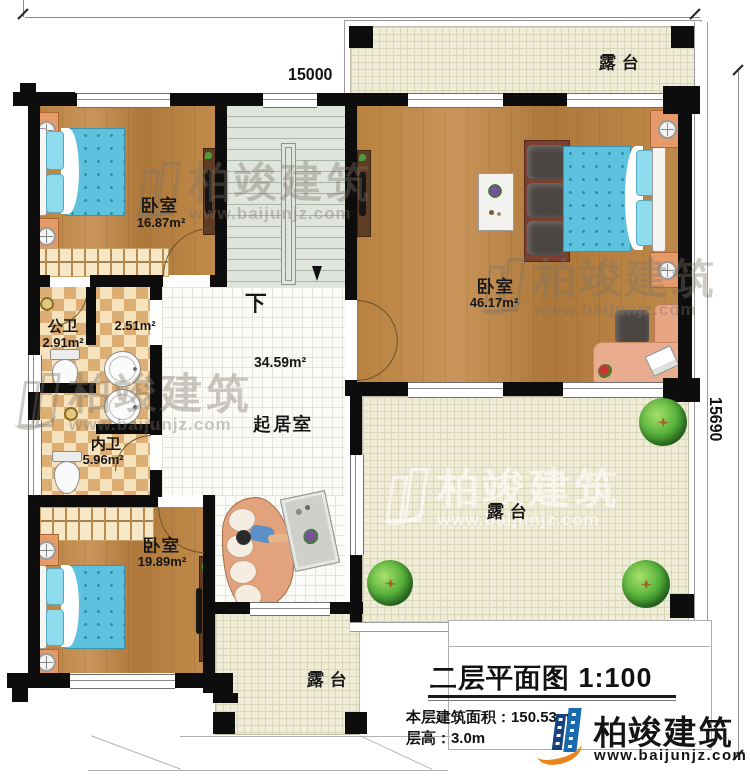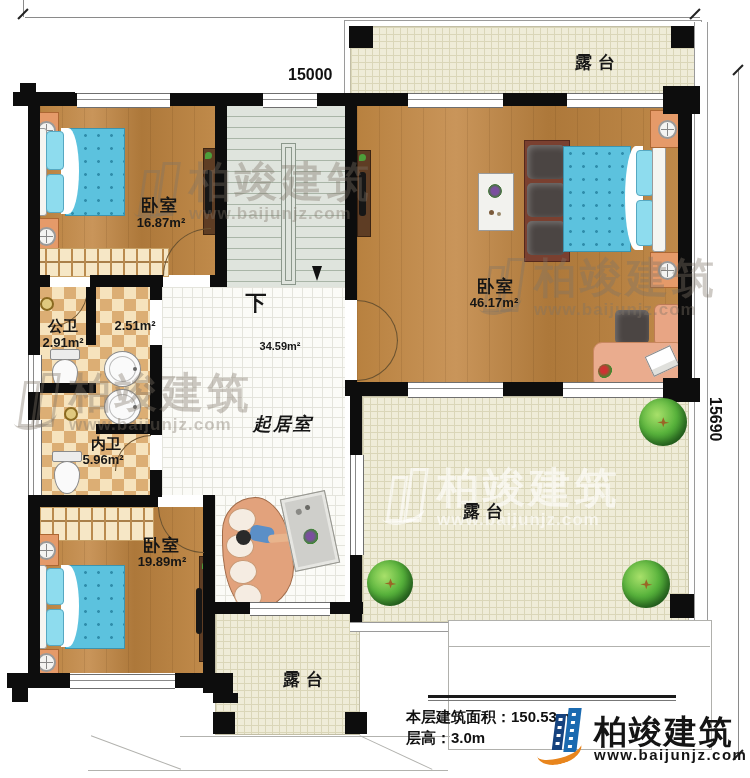--- a/index.html
+++ b/index.html
@@ -60,21 +60,21 @@
   .sofa-blob{background:#e2a27c;border:1px solid #a06a48;border-radius:46% 54% 58% 42%/30% 62% 38% 60%;}
   .cushion{background:#f5ece2;border:1px solid #c89a76;border-radius:50%;}
   .table{background:#cfcfcb;border:1px solid #96968f;box-shadow:inset 0 0 0 3px #e6e6e2;}
   .rail{background:#dfe4dd;border:1px solid #8b978b;}
   .rail::before{content:"";position:absolute;inset:3px;border:1px solid #8b978b;}
   .arrow-down{width:0;height:0;border-left:5px solid transparent;border-right:5px solid transparent;border-top:15px solid #111;}
   
   .lbl{position:absolute;transform:translate(-50%,-50%);white-space:nowrap;font-weight:bold;color:#161616;}
   .lbl-name{font-size:17px;letter-spacing:2px;}
   .lbl-area{font-size:13px;letter-spacing:0;}
-  .lbl-terr{font-size:17px;letter-spacing:6px;}
+  .lbl-terr{font-size:17px;letter-spacing:6px;margin-left:24px;}
   .lbl-small{font-size:13px;}
   .lbl-down{font-size:21px;}
   .dim{position:absolute;font-weight:bold;font-size:16px;color:#111;white-space:nowrap;}
   .dimline{position:absolute;background:#8a8a8a;}
   .tick{position:absolute;width:14px;height:2px;background:#222;transform:rotate(-45deg);}
   
   .wm{position:absolute;display:flex;align-items:flex-start;gap:8px;color:rgba(125,115,103,.38);pointer-events:none;}
   .wm.white{color:rgba(255,255,255,.6);}
   .wm-icon{width:46px;height:58px;position:relative;flex:none;}
   .wm-b1{position:absolute;left:6px;top:10px;width:10px;height:40px;border:3px solid currentColor;transform:skewX(-8deg);}
@@ -351,26 +351,30 @@
   <div class="lbl lbl-area" style="left:161px;top:222px;">16.87m²</div>
   <div class="lbl lbl-name" style="left:496px;top:286px;">卧室</div>
   <div class="lbl lbl-area" style="left:494px;top:302px;">46.17m²</div>
   <div class="lbl lbl-name" style="left:162px;top:545px;">卧室</div>
   <div class="lbl lbl-area" style="left:162px;top:561px;">19.89m²</div>
   <div class="lbl lbl-small" style="left:63px;top:326px;font-size:15px;">公卫</div>
   <div class="lbl lbl-area" style="left:63px;top:342px;">2.91m²</div>
   <div class="lbl lbl-area" style="left:135px;top:325px;">2.51m²</div>
   <div class="lbl lbl-small" style="left:106px;top:444px;font-size:15px;">内卫</div>
   <div class="lbl lbl-area" style="left:103px;top:459px;">5.96m²</div>
-  <div class="lbl lbl-area" style="left:280px;top:346px;font-size:11px;text-align:right;">34.59m²</div>
-  <div class="lbl lbl-name" style="left:283px;top:424px;font-size:18px;font-style:italic;">起居室</div>
+  <div class="lbl lbl-area" style="left:280px;top:362px;font-size:14px;text-align:right;">34.59m²</div>
+  <div class="lbl lbl-name" style="left:283px;top:424px;font-size:18px;">起居室</div>
   <div class="lbl lbl-down" style="left:256px;top:303px;">下</div>
   <div class="lbl lbl-terr" style="left:486px;top:511px;">露台</div>
   <div class="lbl lbl-terr" style="left:306px;top:679px;">露台</div>
 
+  <div class="tb-title" style="left:430px;top:660px;">
+    <span>二层平面图</span>
+    <span>1:100</span>
+  </div>
   <div class="abs" style="left:428px;top:695px;width:248px;height:3px;background:#1a1a1a;"></div>
   <div class="abs" style="left:428px;top:700px;width:248px;height:1px;background:#777;"></div>
   <div class="tb-sub" style="left:406px;top:708px;">本层建筑面积：150.53m²</div>
   <div class="tb-sub" style="left:406px;top:729px;">层高：3.0m</div>
 
   <div class="abs" style="left:536px;top:706px;width:54px;height:62px;">
     <div class="lg-b1" style="left:18px;top:8px;width:10px;height:36px;"></div>
     <div class="lg-b2" style="left:30px;top:2px;width:13px;height:44px;"></div>
     <div class="lg-sw" style="left:0px;top:30px;width:46px;height:22px;"></div>
   </div>

